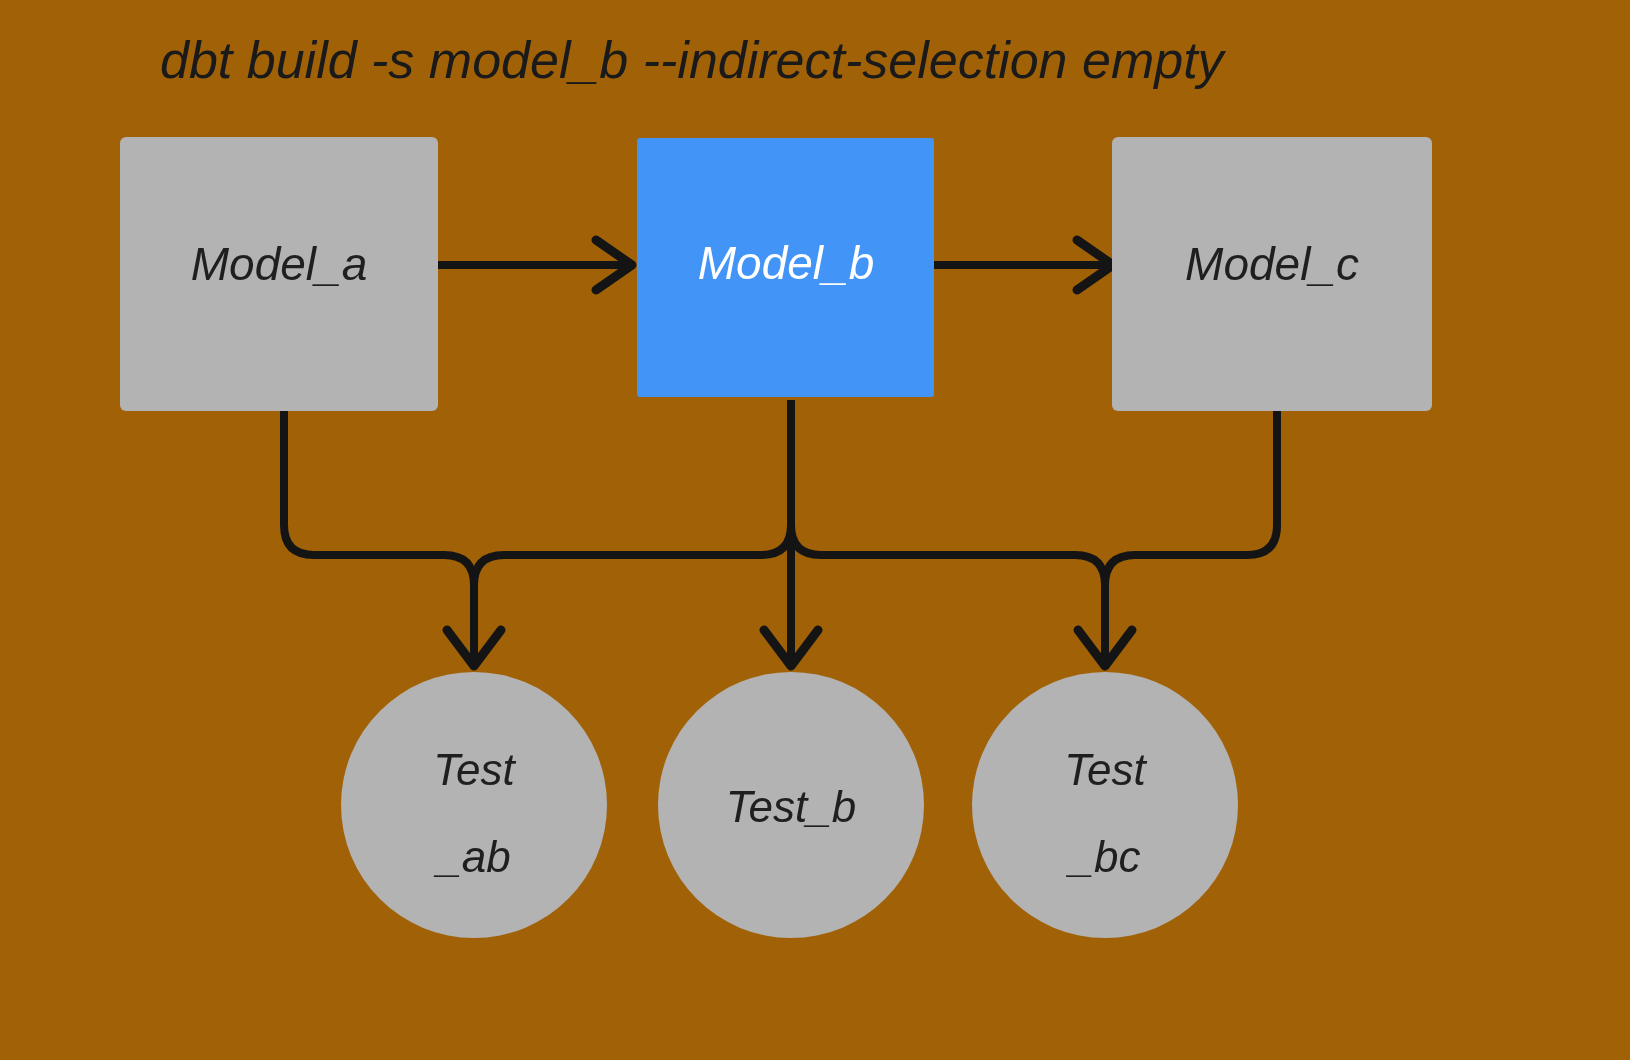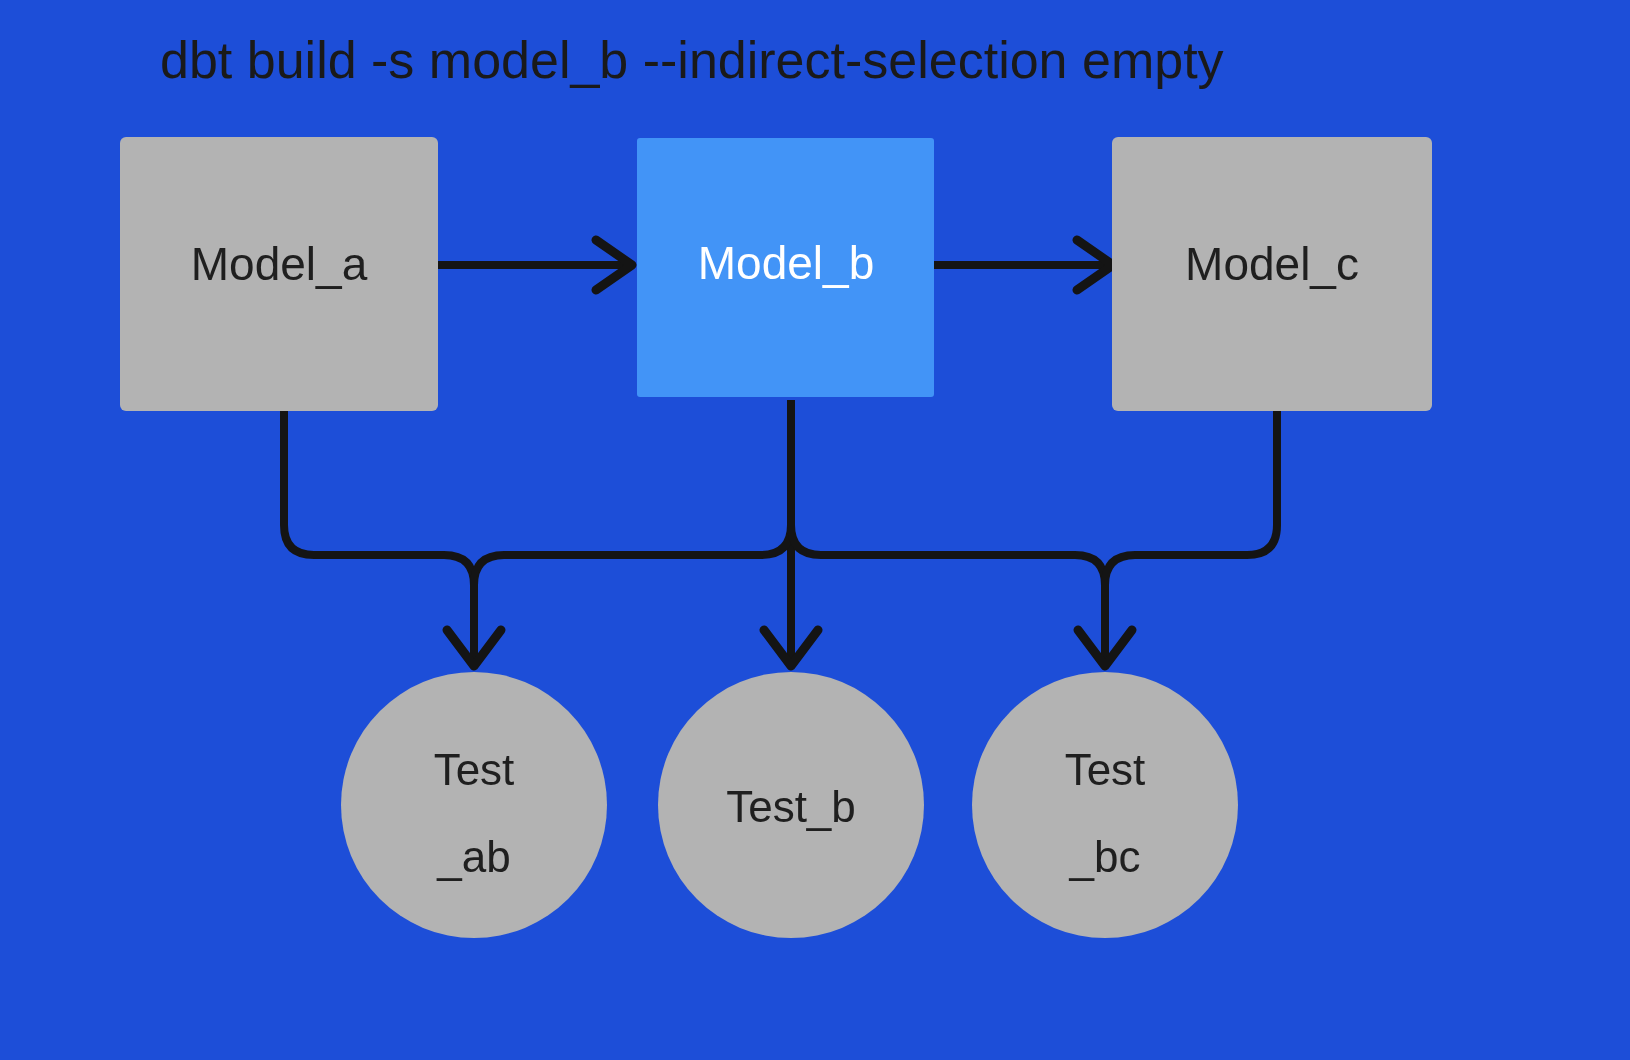--- a/index.html
+++ b/index.html
@@ -10,21 +10,22 @@
   body {
     width: 1630px;
     height: 1060px;
     font-family: "Liberation Sans", sans-serif;
     overflow: hidden;
   }
   #canvas {
     position: relative;
     width: 1630px;
     height: 1060px;
-    background: #1d4ed8;
+    background: #a16207;
+    font-style: italic;
   }
   #diagram-svg {
     position: absolute;
     left: 0;
     top: 0;
     width: 1630px;
     height: 1060px;
   }
   .title-text {
     font-size: 52px;

